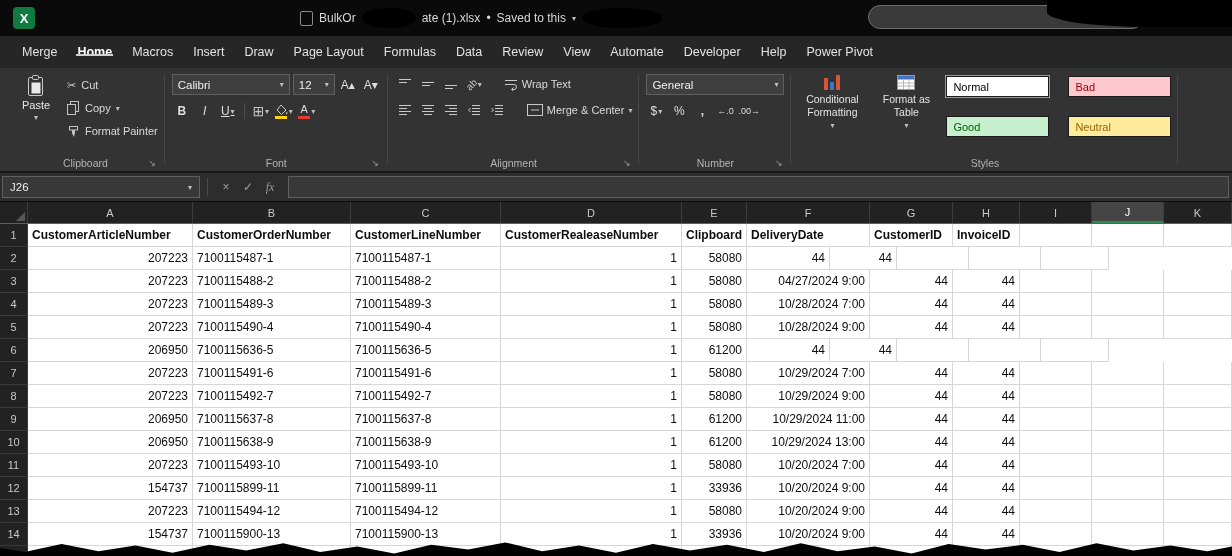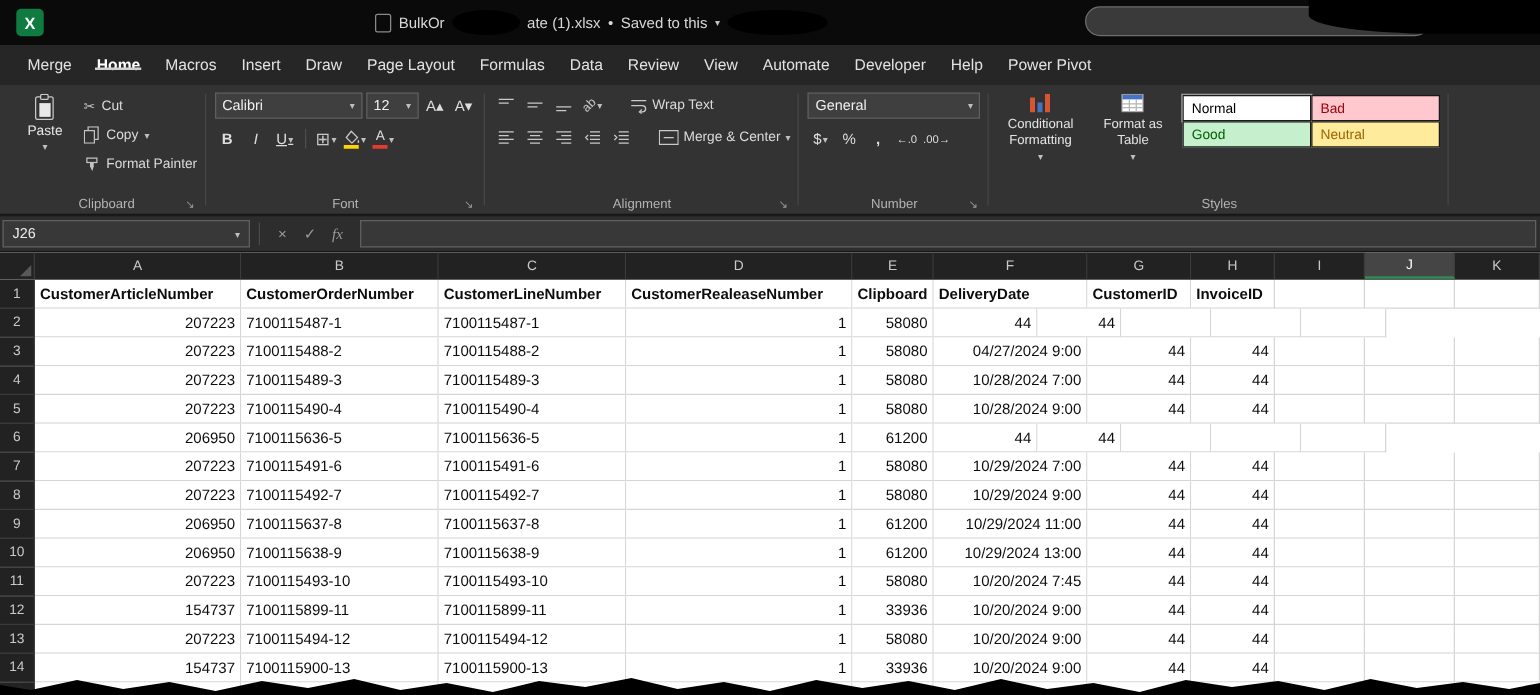--- a/index.html
+++ b/index.html
@@ -39,21 +39,21 @@
   .vsep { width:1px; height:16px; background:#4d4d4d; margin:0 3px; }
   .ic { color:#c6c6c6; }
   .sbtn { display:flex; align-items:center; gap:5px; color:#dadada; font-size:11px; height:18px; white-space:nowrap; }
   .paste { width:46px; display:flex; flex-direction:column; align-items:center; padding-top:4px; color:#e6e6e6; font-size:11px; gap:2px; }
   .clipcol { display:flex; flex-direction:column; gap:5px; padding-top:5px; }
   .colorbar { width:12px; height:3px; margin-top:1px; }
   .stack { display:flex; flex-direction:column; align-items:center; line-height:1; }
   .labelbtn { display:flex; align-items:center; gap:4px; color:#dadada; font-size:11px; white-space:nowrap; }
   .bigbtn { width:68px; display:flex; flex-direction:column; align-items:center; padding-top:4px; gap:3px;
     color:#e3e3e3; font-size:10.5px; text-align:center; line-height:1.2; }
-  .gallery { display:grid; grid-template-columns:repeat(2,103px); grid-auto-rows:21px; gap:0; align-content:flex-start; padding-top:5px; }
+  .gallery { display:grid; grid-template-columns:repeat(2,103px); grid-auto-rows:21px; gap:19px; align-content:flex-start; padding-top:5px; }
   .style-chip { font-size:11px; display:flex; align-items:center; padding:0 6px; border:1px solid #1a1a1a; cursor:default; }
   .style-chip.selected { box-shadow:0 0 0 1px #9a9a9a; }
 
   
   .fbar { height:30px; background:#2d2d2d; display:flex; align-items:center; border-top:1px solid #1a1a1a; border-bottom:1px solid #0c0c0c; }
   .namebox { width:198px; height:22px; margin-left:2px; background:#383838; border:1px solid #606060;
     display:flex; align-items:center; justify-content:space-between; padding:0 7px; color:#ececec; font-size:11.5px; }
   .fdiv { width:1px; height:18px; background:#4a4a4a; margin:0 7px; }
   .ficon { color:#9b9b9b; font-size:12px; width:22px; text-align:center; }
   .fx { font-style:italic; font-family:"Liberation Serif", serif; }
@@ -527,21 +527,21 @@
           <div class="cell right" style="width: 72px;"></div>
           <div class="cell right" style="width: 68px;"></div>
         </div>
         <div class="grid-row">
           <div class="row-head">11</div>
           <div class="cell right" style="width: 165px;">207223</div>
           <div class="cell left" style="width: 158px;">7100115493-10</div>
           <div class="cell left" style="width: 150px;">7100115493-10</div>
           <div class="cell right" style="width: 181px;">1</div>
           <div class="cell right" style="width: 65px;">58080</div>
-          <div class="cell right" style="width: 123px;">10/20/2024 7:45</div>
+          <div class="cell right" style="width: 123px;">10/20/2024 7:00</div>
           <div class="cell right" style="width: 83px;">44</div>
           <div class="cell right" style="width: 67px;">44</div>
           <div class="cell right" style="width: 72px;"></div>
           <div class="cell right" style="width: 72px;"></div>
           <div class="cell right" style="width: 68px;"></div>
         </div>
         <div class="grid-row">
           <div class="row-head">12</div>
           <div class="cell right" style="width: 165px;">154737</div>
           <div class="cell left" style="width: 158px;">7100115899-11</div>

